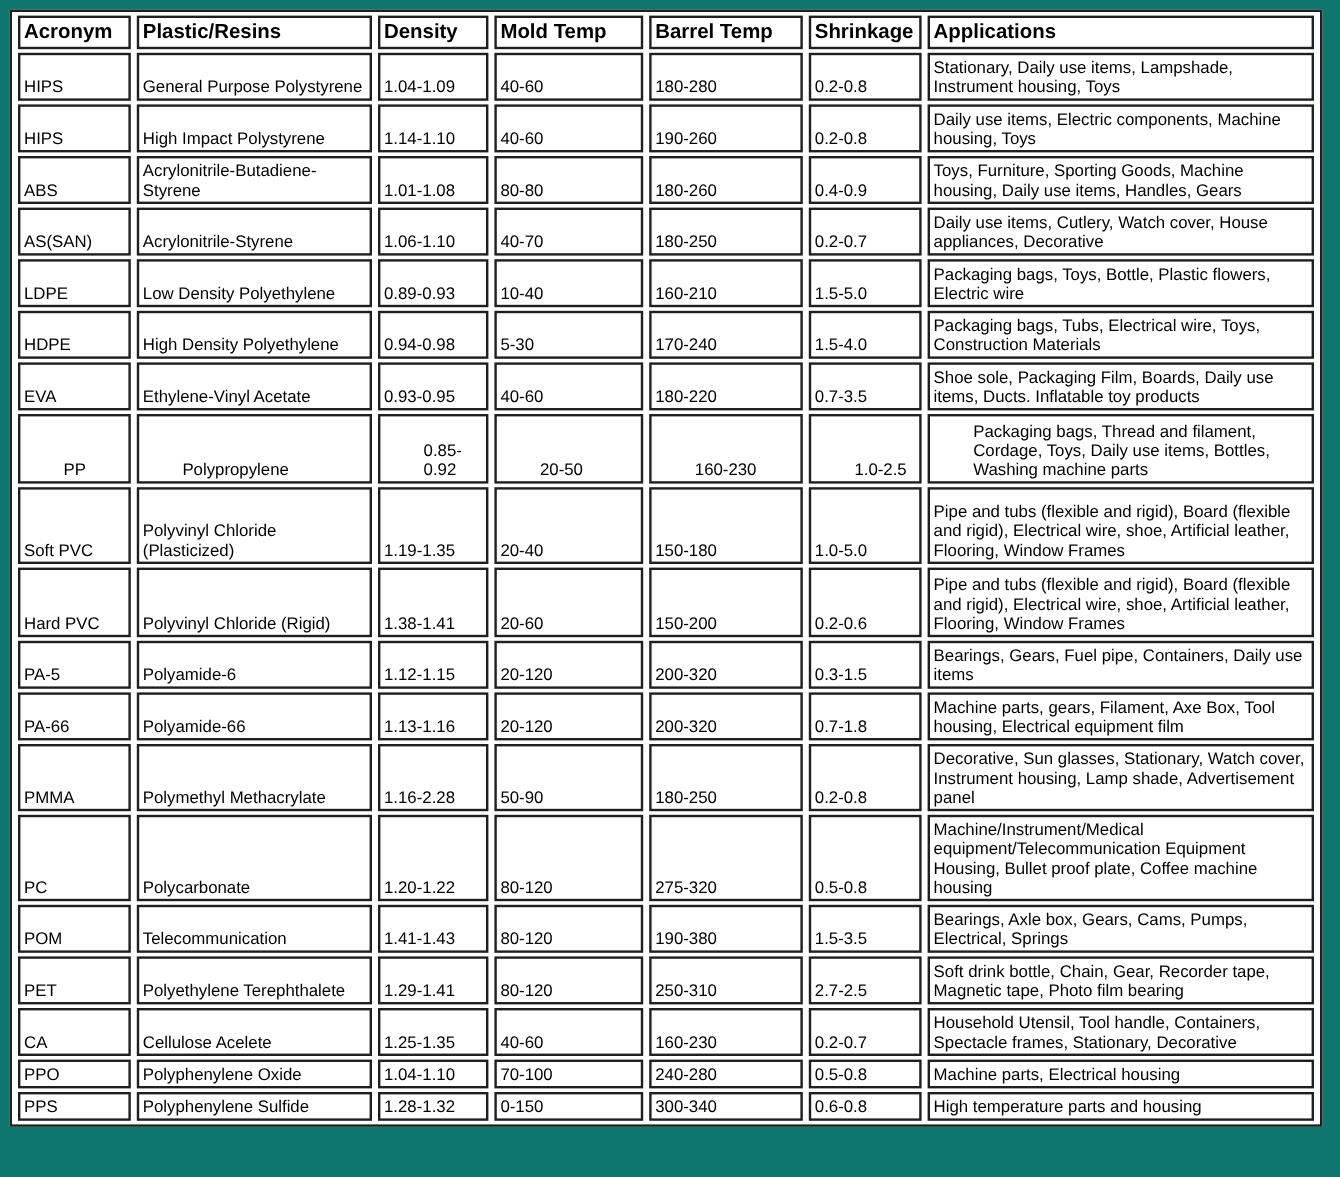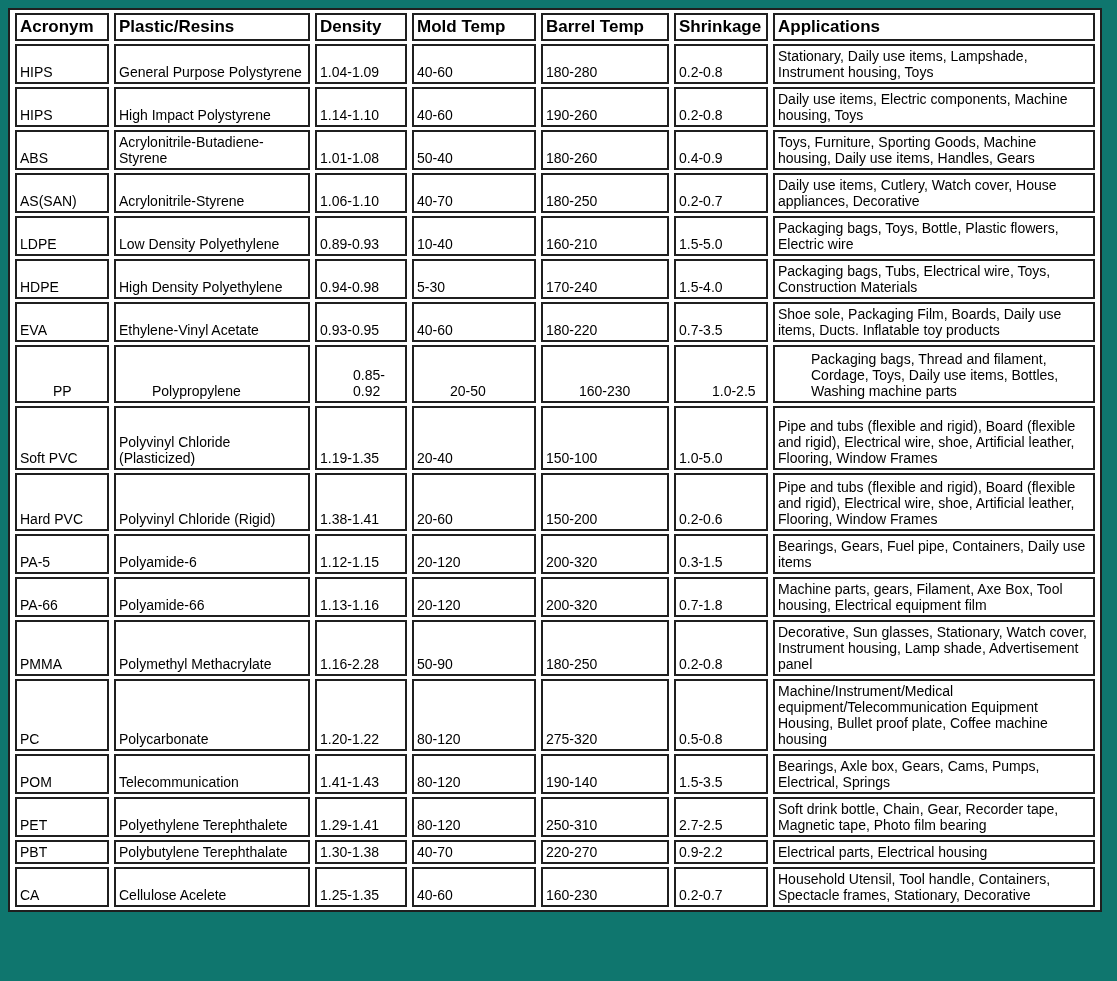--- a/index.html
+++ b/index.html
@@ -102,21 +102,21 @@
     <td class="num">1.14-1.10</td>
     <td class="num">40-60</td>
     <td class="num">190-260</td>
     <td class="num">0.2-0.8</td>
     <td>Daily use items, Electric components, Machine housing, Toys</td>
   </tr>
         <tr>
     <td>ABS</td>
     <td>Acrylonitrile-Butadiene-Styrene</td>
     <td class="num">1.01-1.08</td>
-    <td class="num">50-40</td>
+    <td class="num">80-80</td>
     <td class="num">180-260</td>
     <td class="num">0.4-0.9</td>
     <td>Toys, Furniture, Sporting Goods, Machine housing, Daily use items, Handles, Gears</td>
   </tr>
         <tr>
     <td>AS(SAN)</td>
     <td>Acrylonitrile-Styrene</td>
     <td class="num">1.06-1.10</td>
     <td class="num">40-70</td>
     <td class="num">180-250</td>
@@ -157,21 +157,21 @@
     <td class="num">20-50</td>
     <td class="num">160-230</td>
     <td class="num">1.0-2.5</td>
     <td>Packaging bags, Thread and filament, Cordage, Toys, Daily use items, Bottles, Washing machine parts</td>
   </tr>
         <tr>
     <td>Soft PVC</td>
     <td>Polyvinyl Chloride (Plasticized)</td>
     <td class="num">1.19-1.35</td>
     <td class="num">20-40</td>
-    <td class="num">150-100</td>
+    <td class="num">150-180</td>
     <td class="num">1.0-5.0</td>
     <td>Pipe and tubs (flexible and rigid), Board (flexible and rigid), Electrical wire, shoe, Artificial leather, Flooring, Window Frames</td>
   </tr>
         <tr>
     <td>Hard PVC</td>
     <td>Polyvinyl Chloride (Rigid)</td>
     <td class="num">1.38-1.41</td>
     <td class="num">20-60</td>
     <td class="num">150-200</td>
     <td class="num">0.2-0.6</td>
@@ -211,46 +211,55 @@
     <td class="num">80-120</td>
     <td class="num">275-320</td>
     <td class="num">0.5-0.8</td>
     <td>Machine/Instrument/Medical equipment/Telecommunication Equipment Housing, Bullet proof plate, Coffee machine housing</td>
   </tr>
         <tr>
     <td>POM</td>
     <td>Telecommunication</td>
     <td class="num">1.41-1.43</td>
     <td class="num">80-120</td>
-    <td class="num">190-140</td>
+    <td class="num">190-380</td>
     <td class="num">1.5-3.5</td>
     <td>Bearings, Axle box, Gears, Cams, Pumps, Electrical, Springs</td>
   </tr>
         <tr>
     <td>PET</td>
     <td>Polyethylene Terephthalete</td>
     <td class="num">1.29-1.41</td>
     <td class="num">80-120</td>
     <td class="num">250-310</td>
     <td class="num">2.7-2.5</td>
     <td>Soft drink bottle, Chain, Gear, Recorder tape, Magnetic tape, Photo film bearing</td>
   </tr>
         <tr>
-    <td>PBT</td>
-    <td>Polybutylene Terephthalate</td>
-    <td class="num">1.30-1.38</td>
-    <td class="num">40-70</td>
-    <td class="num">220-270</td>
-    <td class="num">0.9-2.2</td>
-    <td>Electrical parts, Electrical housing</td>
-  </tr>
-        <tr>
     <td>CA</td>
     <td>Cellulose Acelete</td>
     <td class="num">1.25-1.35</td>
     <td class="num">40-60</td>
     <td class="num">160-230</td>
     <td class="num">0.2-0.7</td>
     <td>Household Utensil, Tool handle, Containers, Spectacle frames, Stationary, Decorative</td>
+  </tr>
+        <tr>
+    <td>PPO</td>
+    <td>Polyphenylene Oxide</td>
+    <td class="num">1.04-1.10</td>
+    <td class="num">70-100</td>
+    <td class="num">240-280</td>
+    <td class="num">0.5-0.8</td>
+    <td>Machine parts, Electrical housing</td>
+  </tr>
+        <tr>
+    <td>PPS</td>
+    <td>Polyphenylene Sulfide</td>
+    <td class="num">1.28-1.32</td>
+    <td class="num">0-150</td>
+    <td class="num">300-340</td>
+    <td class="num">0.6-0.8</td>
+    <td>High temperature parts and housing</td>
   </tr>
       </tbody>
   </table>
 </div>
 
 </body></html>

